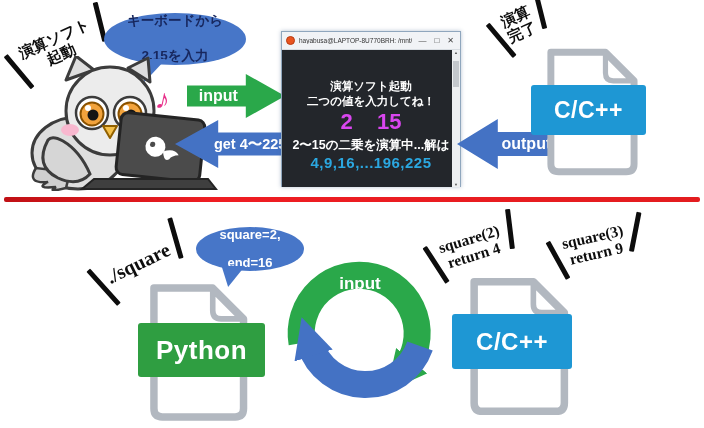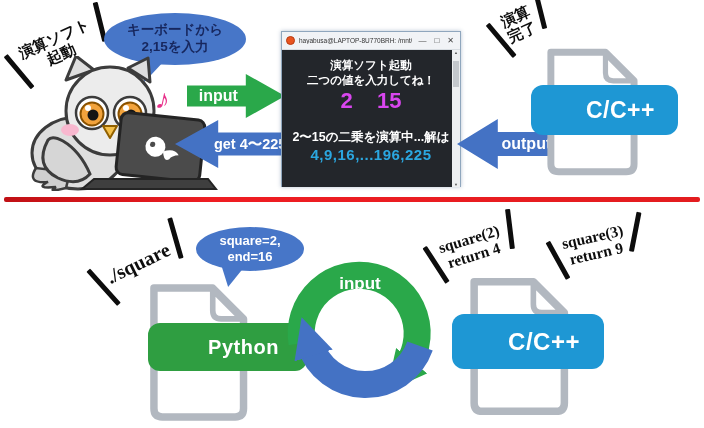--- a/index.html
+++ b/index.html
@@ -11,21 +11,21 @@
   .diag .txt{display:flex;flex-direction:column;align-items:center;line-height:1.12;
              font-weight:bold;white-space:nowrap;}
   .bar{display:inline-block;width:5px;background:#0d0d0d;border-radius:1px;}
   .bar-l{height:42px;transform:rotate(-16deg) translateY(7px);}
   .bar-r{height:40px;transform:rotate(10deg) translateY(-6px);}
   .jp{font-size:15px;}
   .serif .txt{font-family:"Liberation Serif",serif;}
 
   
   .bubble{position:absolute;background:#4776c8;border-radius:50%;display:flex;
-          flex-direction:column;align-items:center;justify-content:center;
+          flex-direction:column;align-items:center;justify-content:space-between;
           font-weight:bold;line-height:1.25;text-align:center;}
   .tail{position:absolute;background:#4776c8;}
 
   
   .arrow{position:absolute;color:#fff;font-weight:bold;}
   .arrow .fill{position:absolute;inset:0;}
   .arr-r .fill{clip-path:polygon(0% 26%,60% 26%,60% 0%,100% 50%,60% 100%,60% 74%,0% 74%);}
   .arr-l .fill{clip-path:polygon(100% 26%,40% 26%,40% 0%,0% 50%,40% 100%,40% 74%,100% 74%);}
   .green .fill{background:#2aa84a;}
   .blue .fill{background:#4472c4;}
@@ -43,30 +43,30 @@
              border:1px solid #b83b10;box-sizing:border-box;}
   #term-title{flex:1;font-size:6.5px;color:#333;white-space:nowrap;overflow:hidden;}
   .term-ctl{font-size:8px;color:#444;line-height:1;cursor:default;padding:0 2px;}
   #term-body{position:relative;height:137px;background:#23262b;color:#fff;
              text-align:center;overflow:hidden;}
   #term-scroll{position:absolute;right:0;top:0;bottom:0;width:8px;background:#edeff1;
                display:flex;flex-direction:column;align-items:center;
                justify-content:space-between;font-size:4px;color:#555;}
   #term-thumb{position:absolute;right:1px;top:11px;width:6px;height:26px;background:#c4c8cd;}
   .tl{font-weight:bold;white-space:nowrap;}
-  #tl1{margin-top:8px;font-size:11.5px;}
+  #tl1{margin-top:29px;font-size:11.5px;}
   #tl2{font-size:11.5px;}
   #tl3{font-size:22px;color:#d946ef;word-spacing:18px;line-height:1.15;}
-  #tl4{margin-top:16px;font-size:12.5px;}
+  #tl4{margin-top:3px;font-size:12.5px;}
   #tl5{font-size:15px;color:#2ba7e0;letter-spacing:.5px;}
 
   
   .doc{position:absolute;}
-  .band{position:absolute;border-radius:12px;display:flex;align-items:center;
-        justify-content:center;color:#fff;font-weight:bold;letter-spacing:.5px;padding-left:32px;}
+  .band{position:absolute;border-radius:3px;display:flex;align-items:center;
+        justify-content:center;color:#fff;font-weight:bold;letter-spacing:.5px;}
   .band-cpp{background:#1e97d4;}
   .band-py{background:#2f9e41;}
 
   #divider{position:absolute;left:4px;top:197px;width:696px;height:5px;
            background:linear-gradient(90deg,#c01015,#ef1d22 30%,#e31c1f);border-radius:2px;}
 
   .note{position:absolute;color:#e8318a;font-weight:bold;}
 
   .cycle-lbl{font-weight:bold;fill:#fff;font-size:17px;font-family:"Liberation Sans",sans-serif;}
 </style>
@@ -191,21 +191,21 @@
 
   <div class="bubble" style="left:196px;top:227px;width:108px;height:44px;font-size:13px;color:#fff;">
     <span>square=2,</span>
     <span>end=16</span>
   </div>
   <div class="tail" style="left:219px;top:266px;width:26px;height:21px;clip-path:polygon(10% 0,100% 0,35% 100%);"></div>
 
   <svg class="doc" style="left:139px;top:281px;" width="112" height="143" viewBox="0 0 120 150">
       <use href="#docicon"></use>
     </svg>
-  <div class="band band-py" style="left:148px;top:323px;width:127px;height:48px;font-size:20px;">
+  <div class="band band-py" style="left:138px;top:323px;width:127px;height:54px;font-size:26px;">
     <span>Python</span>
   </div>
 
   <svg style="position:absolute;left:272px;top:248px;" width="180" height="176" viewBox="0 0 180 176">
     <defs>
       <marker id="ah-g" viewBox="0 0 10 10" refX="3" refY="5" markerWidth="40" markerHeight="40" markerUnits="userSpaceOnUse" orient="auto">
           <path d="M0,0 L10,5 L0,10 Z" fill="#2aa84a"></path>
         </marker>
       <marker id="ah-b" viewBox="0 0 10 10" refX="3" refY="5" markerWidth="40" markerHeight="40" markerUnits="userSpaceOnUse" orient="auto">
           <path d="M0,0 L10,5 L0,10 Z" fill="#4472c4"></path>

